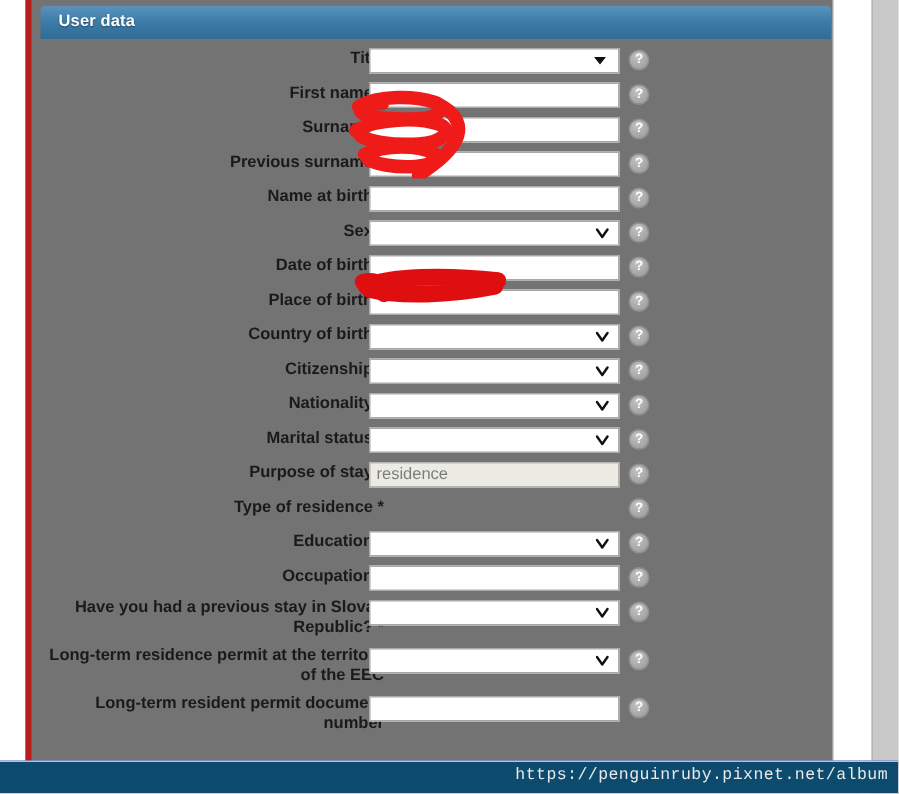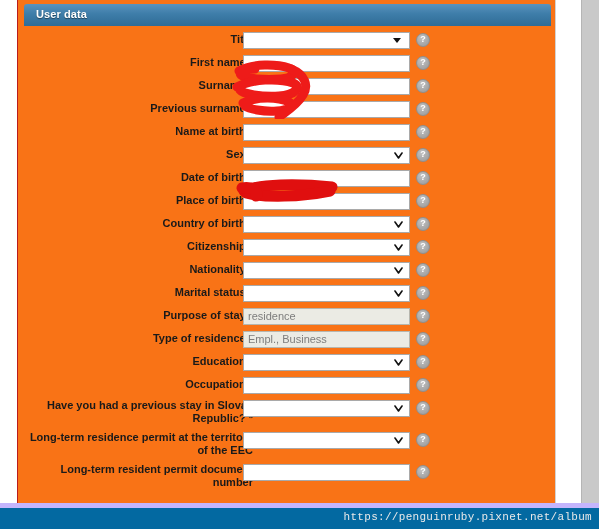--- a/index.html
+++ b/index.html
@@ -34,22 +34,22 @@
     background: #ffffff;
   }
 
   
   .panel {
     position: absolute;
     left: 17px;
     top: 0;
     width: 539px;
     height: 516px;
-    background: #f97316;
-    border-left: 1px solid #b91c1c;
+    background: #737373;
+    border-left: 4px solid #b91c1c;
     border-right: 1px solid #d2d2d2;
     box-sizing: border-box;
   }
 
   .panel-header {
     position: absolute;
     left: 6px;
     top: 4px;
     width: 527px;
     height: 22px;
@@ -186,22 +186,22 @@
     z-index: 40;
   }
 
   
   .watermark {
     position: absolute;
     left: 0;
     bottom: 0;
     width: 599px;
     height: 21px;
-    background: #0369a1;
-    border-top: 5px solid #c4b5fd;
+    background: #0c4a6e;
+    border-top: 1px solid #c4b5fd;
   }
   .watermark-text {
     position: absolute;
     right: 7px;
     top: 3px;
     color: #e9e9e9;
     font-family: "Liberation Mono", monospace;
     font-size: 11px;
     letter-spacing: 0.3px;
     white-space: nowrap;
@@ -305,21 +305,20 @@
           </span>
           <span class="help"></span>
         </div>
         <div class="row">
           <div class="lbl">Purpose of stay<span class="req"> *</span></div>
           <div class="ctl ro">residence</div>
           <span class="help"></span>
         </div>
         <div class="row">
           <div class="lbl">Type of residence<span class="req"> *</span></div>
-          <div class="ctl ro">Empl., Business</div>
           <span class="help"></span>
         </div>
         <div class="row">
           <div class="lbl">Education<span class="req"> *</span></div>
           <div class="ctl sel"></div>
           <span class="chev">
             <svg width="9" height="9" viewBox="0 0 9 9">
               <path d="M1,2 L4.5,7 L8,2" fill="none" stroke="#111" stroke-width="1.6" stroke-linecap="round" stroke-linejoin="round"></path>
             </svg>
           </span>

